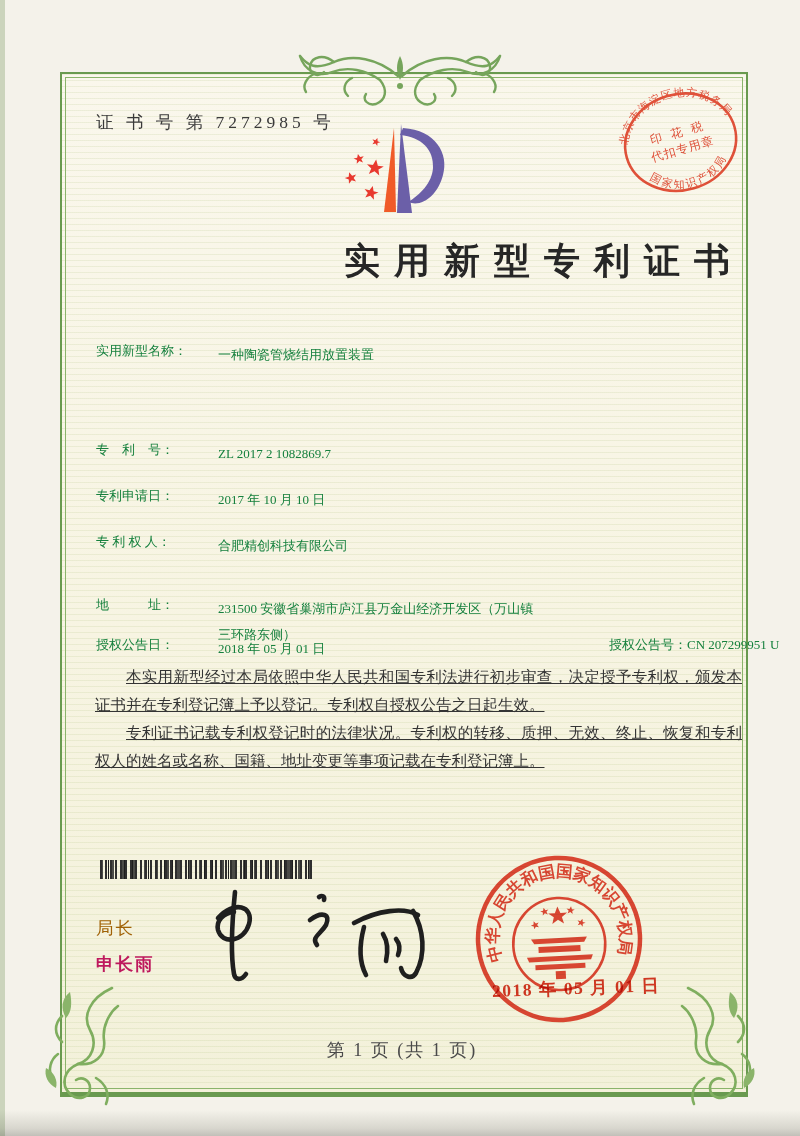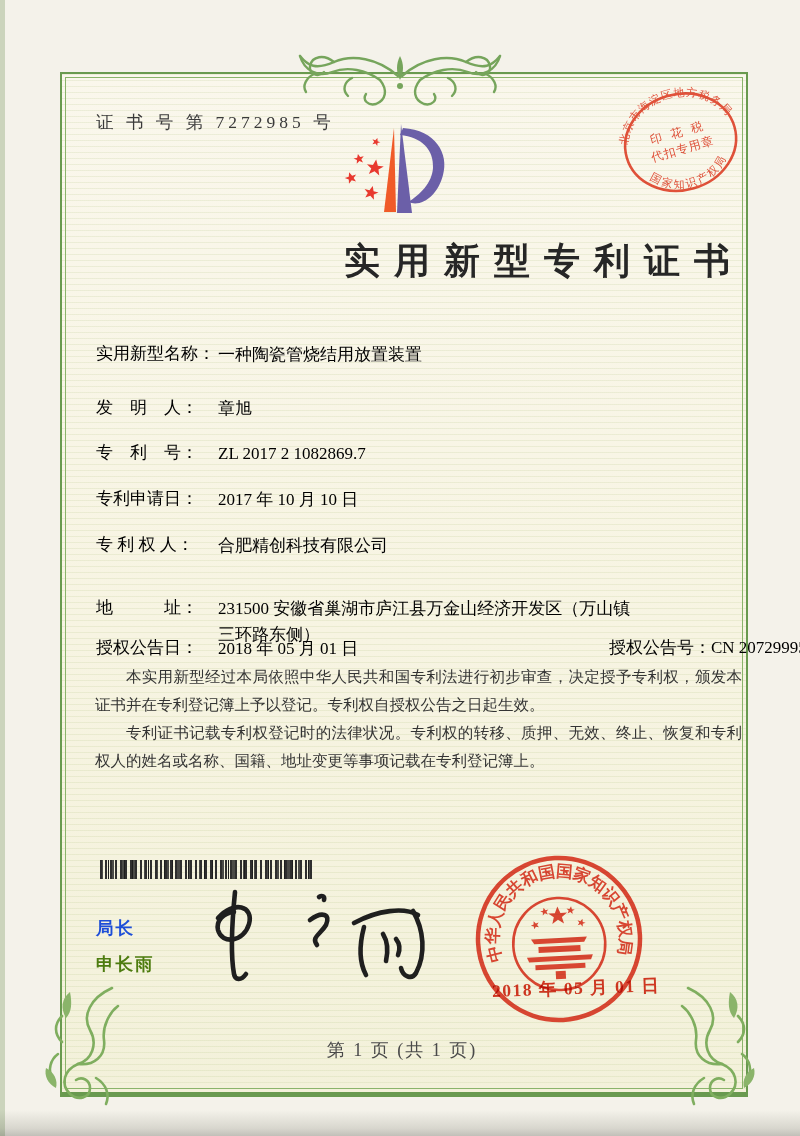--- a/index.html
+++ b/index.html
@@ -14,36 +14,36 @@
     border:2.5px solid #699a4f;border-bottom-width:5px;
     background:
       repeating-linear-gradient(180deg, rgba(170,190,120,.17) 0 1px, rgba(0,0,0,0) 1px 6px),
       linear-gradient(180deg,#faf7ec 0%, #f7f4e2 55%, #f3f1da 100%);}
   .frame-inner{position:absolute;left:3px;top:3px;right:3px;bottom:3px;border:1px solid #8ab46a;pointer-events:none;}
   
   .cert-no{position:absolute;left:96px;top:110px;font-size:17.5px;letter-spacing:4px;color:#3a3a3a;}
   .logo{position:absolute;left:342px;top:120px;width:120px;height:108px;}
   .title{position:absolute;left:60px;top:237px;width:684px;text-align:right;
     font-size:36px;font-weight:600;letter-spacing:14px;color:#262626;text-indent:14px;}
-  .frow{position:absolute;left:96px;right:66px;font-size:17px;color:#000000;}
+  .frow{position:absolute;left:96px;right:66px;font-size:13px;color:#15803d;}
   .frow .lab{display:inline-block;width:122px;vertical-align:top;}
   .frow .val{display:inline-block;vertical-align:top;max-width:480px;line-height:26px;}
   .fr1{top:342px}.fr2{top:396px}.fr3{top:441px}.fr4{top:487px}.fr5{top:533px}.fr6{top:596px}.fr7{top:636px}
   .grant-right{position:absolute;left:470px;top:0;white-space:nowrap;margin-left:43px;}
   .paras{position:absolute;left:95px;right:58px;top:663px;color:#343434;}
-  .paras p{margin:0;text-indent:2em;font-size:15.5px;line-height:28px;text-align:justify;}
+  .paras p{margin:0;text-indent:2em;font-size:15.5px;line-height:28px;text-align:justify;text-decoration:underline;}
   .barcode{position:absolute;left:100px;top:860px;width:214px;height:19px;
     background:
       repeating-linear-gradient(90deg,#2e2e2e 0 2px,rgba(0,0,0,0) 2px 5px),
       repeating-linear-gradient(90deg,#1d1d1d 0 1px,rgba(0,0,0,0) 1px 8px),
       repeating-linear-gradient(90deg,rgba(45,45,45,.85) 0 3px,rgba(0,0,0,0) 3px 11px);}
   .signoff-title{position:absolute;left:96px;top:916px;font-family:"Liberation Sans","DejaVu Sans",sans-serif;
-    font-size:17.5px;font-weight:700;color:#1d4ed8;letter-spacing:2px;}
+    font-size:17.5px;font-weight:400;color:#a16207;letter-spacing:2px;}
   .signoff-name{position:absolute;left:96px;top:952px;font-family:"Liberation Sans","DejaVu Sans",sans-serif;
-    font-size:17.5px;font-weight:600;color:#4d7c0f;letter-spacing:2px;}
+    font-size:17.5px;font-weight:600;color:#be185d;letter-spacing:2px;}
   .signature{position:absolute;left:188px;top:882px;width:244px;height:108px;}
   .seal{position:absolute;left:468px;top:848px;width:182px;height:182px;mix-blend-mode:multiply;opacity:.93;transform:rotate(-3deg);}
   .seal-date{position:absolute;left:492px;top:976px;font-size:17.5px;color:#d93a26;letter-spacing:1.5px;
     transform:rotate(-2deg);mix-blend-mode:multiply;font-weight:600;white-space:nowrap;}
   .tax-stamp{position:absolute;left:606px;top:76px;width:152px;height:142px;transform:rotate(-16deg);
     mix-blend-mode:multiply;opacity:.92;}
   .footer{position:absolute;left:60px;top:1038px;width:684px;text-align:center;font-size:18px;color:#4a4a4a;letter-spacing:2px;}
   .ornament-top{position:absolute;left:250px;top:44px;width:300px;height:64px;}
   .flourish{position:absolute;width:92px;height:132px;}
   .flourish.bl{left:38px;top:982px;}
@@ -131,23 +131,20 @@
     <text x="76" y="77" font-size="12" fill="#e4452e" text-anchor="middle" letter-spacing="1">代扣专用章</text>
     <text font-size="11" fill="#e4452e" letter-spacing="2">
       <textPath href="#ovalBot" startOffset="50%" text-anchor="middle">国家知识产权局</textPath>
     </text>
   </svg>
 
   <div class="title">实用新型专利证书</div>
 
   <div class="frow fr1">
     <span class="lab">实用新型名称：</span><span class="val">一种陶瓷管烧结用放置装置</span>
-  </div>
-  <div class="frow fr2">
-    <span class="lab">发　明　人：</span><span class="val">章旭</span>
   </div>
   <div class="frow fr3">
     <span class="lab">专　利　号：</span><span class="val">ZL 2017 2 1082869.7</span>
   </div>
   <div class="frow fr4">
     <span class="lab">专利申请日：</span><span class="val">2017 年 10 月 10 日</span>
   </div>
   <div class="frow fr5">
     <span class="lab">专 利 权 人：</span><span class="val">合肥精创科技有限公司</span>
   </div>

